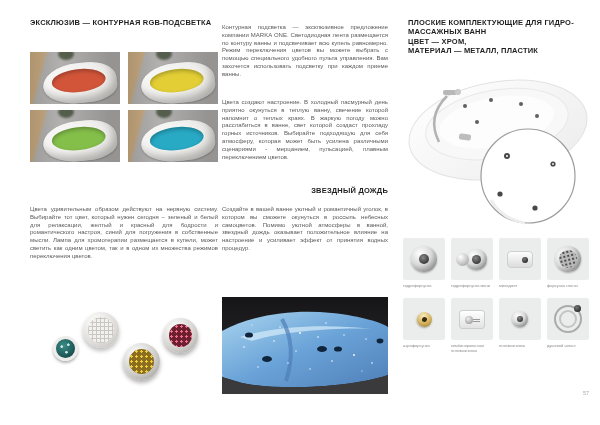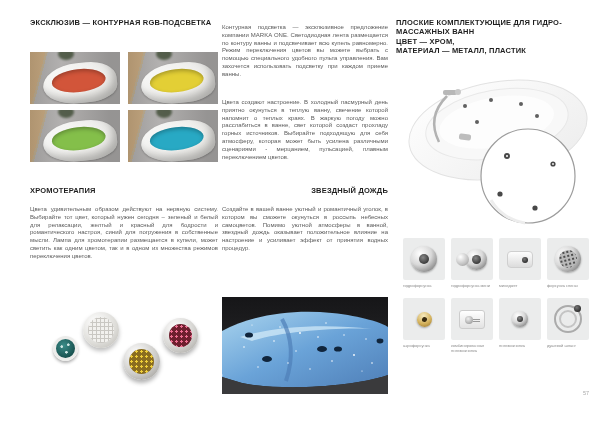--- a/index.html
+++ b/index.html
@@ -71,21 +71,21 @@
   .p-chromo { position:absolute; left:30px; top:206px; width:188px; }
 
   
   .p-intro  { position:absolute; left:222px; top:24px;  width:166px; }
   .p-mood   { position:absolute; left:222px; top:99px;  width:166px; }
   .h-star   { position:absolute; left:222px; top:186px; width:166px;text-align:right; }
   .p-star   { position:absolute; left:222px; top:206px; width:166px; }
   .star-photo { position:absolute; left:222px; top:297px; width:166px; height:97px; }
 
   
-  .h-comp { position:absolute; left:396px; top:18px; width:190px; }
+  .h-comp { position:absolute; left:408px; top:18px; width:190px; }
   .tub-photo { position:absolute; left:403px; top:60px; width:187px; height:168px; }
   .comp-grid { position:absolute; left:403px; top:238px; width:190px;
     display:grid; grid-template-columns:repeat(4, 42px); column-gap:6px; row-gap:0; }
   .comp { width:42px; margin-bottom:4px; }
   .comp-img { width:42px; height:42px; background:#ebecec; border-radius:2px;
     display:flex; align-items:center; justify-content:center; }
   .comp-label { font-size:4px; line-height:1.3; color:#8d8d8d; margin-top:3px; min-height:11px; }
   .glyph { position:relative; border-radius:50%; }
   .chromeb { background:radial-gradient(circle at 35% 30%, #ffffff, #d9d9d9 45%, #8f8f8f 78%, #c6c6c6); box-shadow:0 1px 2px rgba(0,0,0,.3); }
   .g1 { width:26px; height:26px; }
@@ -151,21 +151,20 @@
       </div>
     </div>
     <div class="tub-tile">
       <div class="plant"></div>
       <div class="tub-shell">
         <div class="tub-water" style="background-color: rgb(40, 169, 196);"></div>
       </div>
     </div>
   </div>
 
-  <h2 class="sec-title h-chromo">ХРОМОТЕРАПИЯ</h2>
   <p class="body-text p-chromo">Цвета удивительным образом действуют на нервную систему. Выбирайте тот цвет, который нужен сегодня – зеленый и белый для релаксации, желтый и красный для бодрости и романтического настроя, синий для погружения в собственные мысли. Лампа для хромотерапии размещается в купели, может светить как одним цветом, так и в одном из множества режимов переключения цветов.</p>
 
   <div class="chromo-photo">
     <div class="lamp lamp-control"></div>
     <div class="lamp lamp-grid"></div>
     <div class="lamp lamp-dotted lamp-yellow"></div>
     <div class="lamp lamp-dotted lamp-red"></div>
   </div>
 
   <p class="body-text p-intro">Контурная подсветка — эксклюзивное предложение компании MARKA ONE. Светодиодная лента размещается по контуру ванны и подсвечивает всю купель равномерно. Режим переключения цветов вы можете выбрать с помощью специального удобного пульта управления. Вам захочется использовать подсветку при каждом приеме ванны.</p>

